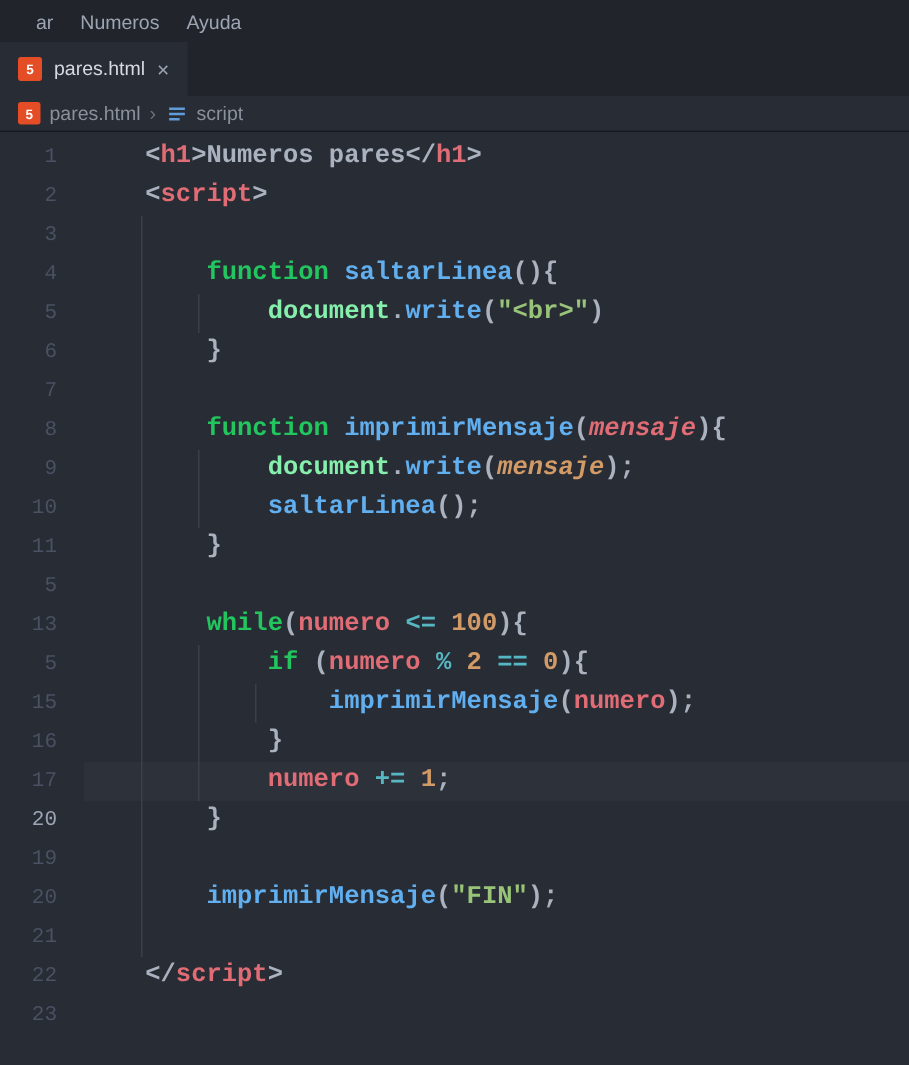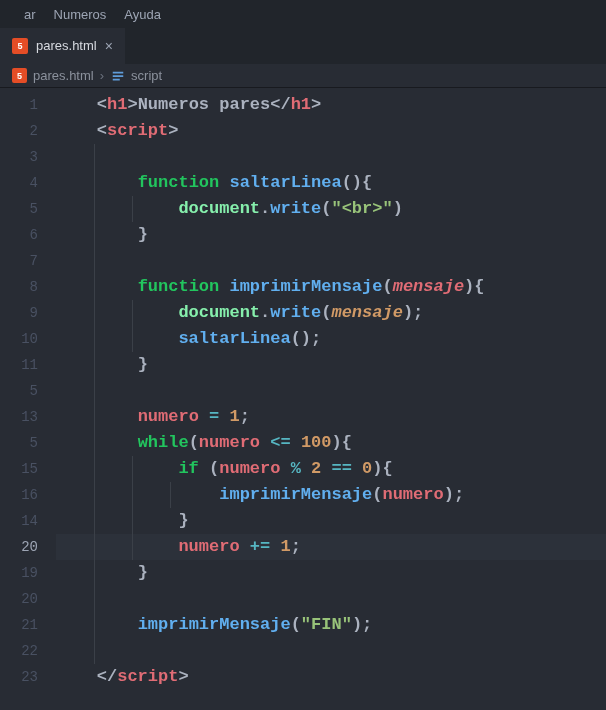--- a/index.html
+++ b/index.html
@@ -167,42 +167,41 @@
       <div class="ln">7</div>
       <div class="ln">8</div>
       <div class="ln">9</div>
       <div class="ln">10</div>
       <div class="ln">11</div>
       <div class="ln">5</div>
       <div class="ln">13</div>
       <div class="ln">5</div>
       <div class="ln">15</div>
       <div class="ln">16</div>
-      <div class="ln">14</div>
+      <div class="ln">17</div>
       <div class="ln" style="color: rgb(157, 165, 180);">20</div>
       <div class="ln">19</div>
       <div class="ln">20</div>
       <div class="ln">21</div>
       <div class="ln">22</div>
       <div class="ln">23</div>
     </div>
   <div class="code" id="code">
       <div class="line"><span style="position: relative;">    <span class="ang">&lt;</span><span class="tag">h1</span><span class="ang">&gt;</span><span class="p">Numeros pares</span><span class="ang">&lt;/</span><span class="tag">h1</span><span class="ang">&gt;</span></span></div>
       <div class="line"><span style="position: relative;">    <span class="ang">&lt;</span><span class="tag">script</span><span class="ang">&gt;</span></span></div>
       <div class="line"><span class="indent-guide" style="left: 38px;"></span><span style="position: relative;"></span></div>
       <div class="line"><span class="indent-guide" style="left: 38px;"></span><span style="position: relative;">        <span class="kw">function</span><span class="p"> </span><span class="fn">saltarLinea</span><span class="p">()</span><span class="p">{</span></span></div>
       <div class="line"><span class="indent-guide" style="left: 38px;"></span><span class="indent-guide" style="left: 76px;"></span><span style="position: relative;">            <span class="obj">document</span><span class="p">.</span><span class="fn">write</span><span class="p">(</span><span class="str">"&lt;br&gt;"</span><span class="p">)</span></span></div>
       <div class="line"><span class="indent-guide" style="left: 38px;"></span><span style="position: relative;">        <span class="p">}</span></span></div>
       <div class="line"><span class="indent-guide" style="left: 38px;"></span><span style="position: relative;"></span></div>
       <div class="line"><span class="indent-guide" style="left: 38px;"></span><span style="position: relative;">        <span class="kw">function</span><span class="p"> </span><span class="fn">imprimirMensaje</span><span class="p">(</span><span class="prm">mensaje</span><span class="p">)</span><span class="p">{</span></span></div>
       <div class="line"><span class="indent-guide" style="left: 38px;"></span><span class="indent-guide" style="left: 76px;"></span><span style="position: relative;">            <span class="obj">document</span><span class="p">.</span><span class="fn">write</span><span class="p">(</span><span class="vit">mensaje</span><span class="p">);</span></span></div>
       <div class="line"><span class="indent-guide" style="left: 38px;"></span><span class="indent-guide" style="left: 76px;"></span><span style="position: relative;">            <span class="fn">saltarLinea</span><span class="p">();</span></span></div>
       <div class="line"><span class="indent-guide" style="left: 38px;"></span><span style="position: relative;">        <span class="p">}</span></span></div>
       <div class="line"><span class="indent-guide" style="left: 38px;"></span><span style="position: relative;"></span></div>
-      <div class="line"><span class="indent-guide" style="left: 38px;"></span><span style="position: relative;">        <span class="var">numero</span><span class="p"> </span><span class="op">=</span><span class="p"> </span><span class="num">1</span><span class="p">;</span></span></div>
       <div class="line"><span class="indent-guide" style="left: 38px;"></span><span style="position: relative;">        <span class="kw">while</span><span class="p">(</span><span class="var">numero</span><span class="p"> </span><span class="op">&lt;=</span><span class="p"> </span><span class="num">100</span><span class="p">)</span><span class="p">{</span></span></div>
       <div class="line"><span class="indent-guide" style="left: 38px;"></span><span class="indent-guide" style="left: 76px;"></span><span style="position: relative;">            <span class="kw">if</span><span class="p"> (</span><span class="var">numero</span><span class="p"> </span><span class="op">%</span><span class="p"> </span><span class="num">2</span><span class="p"> </span><span class="op">==</span><span class="p"> </span><span class="num">0</span><span class="p">)</span><span class="p">{</span></span></div>
       <div class="line"><span class="indent-guide" style="left: 38px;"></span><span class="indent-guide" style="left: 76px;"></span><span class="indent-guide" style="left: 114px;"></span><span style="position: relative;">                <span class="fn">imprimirMensaje</span><span class="p">(</span><span class="var">numero</span><span class="p">);</span></span></div>
       <div class="line"><span class="indent-guide" style="left: 38px;"></span><span class="indent-guide" style="left: 76px;"></span><span style="position: relative;">            <span class="p">}</span></span></div>
       <div class="line active"><span class="indent-guide" style="left: 38px;"></span><span class="indent-guide" style="left: 76px;"></span><span style="position: relative;">            <span class="var">numero</span><span class="p"> </span><span class="op">+=</span><span class="p"> </span><span class="num">1</span><span class="p">;</span></span></div>
       <div class="line"><span class="indent-guide" style="left: 38px;"></span><span style="position: relative;">        <span class="p">}</span></span></div>
       <div class="line"><span class="indent-guide" style="left: 38px;"></span><span style="position: relative;"></span></div>
       <div class="line"><span class="indent-guide" style="left: 38px;"></span><span style="position: relative;">        <span class="fn">imprimirMensaje</span><span class="p">(</span><span class="str">"FIN"</span><span class="p">);</span></span></div>
       <div class="line"><span class="indent-guide" style="left: 38px;"></span><span style="position: relative;"></span></div>
       <div class="line"><span style="position: relative;">    <span class="ang">&lt;/</span><span class="tag">script</span><span class="ang">&gt;</span></span></div>

